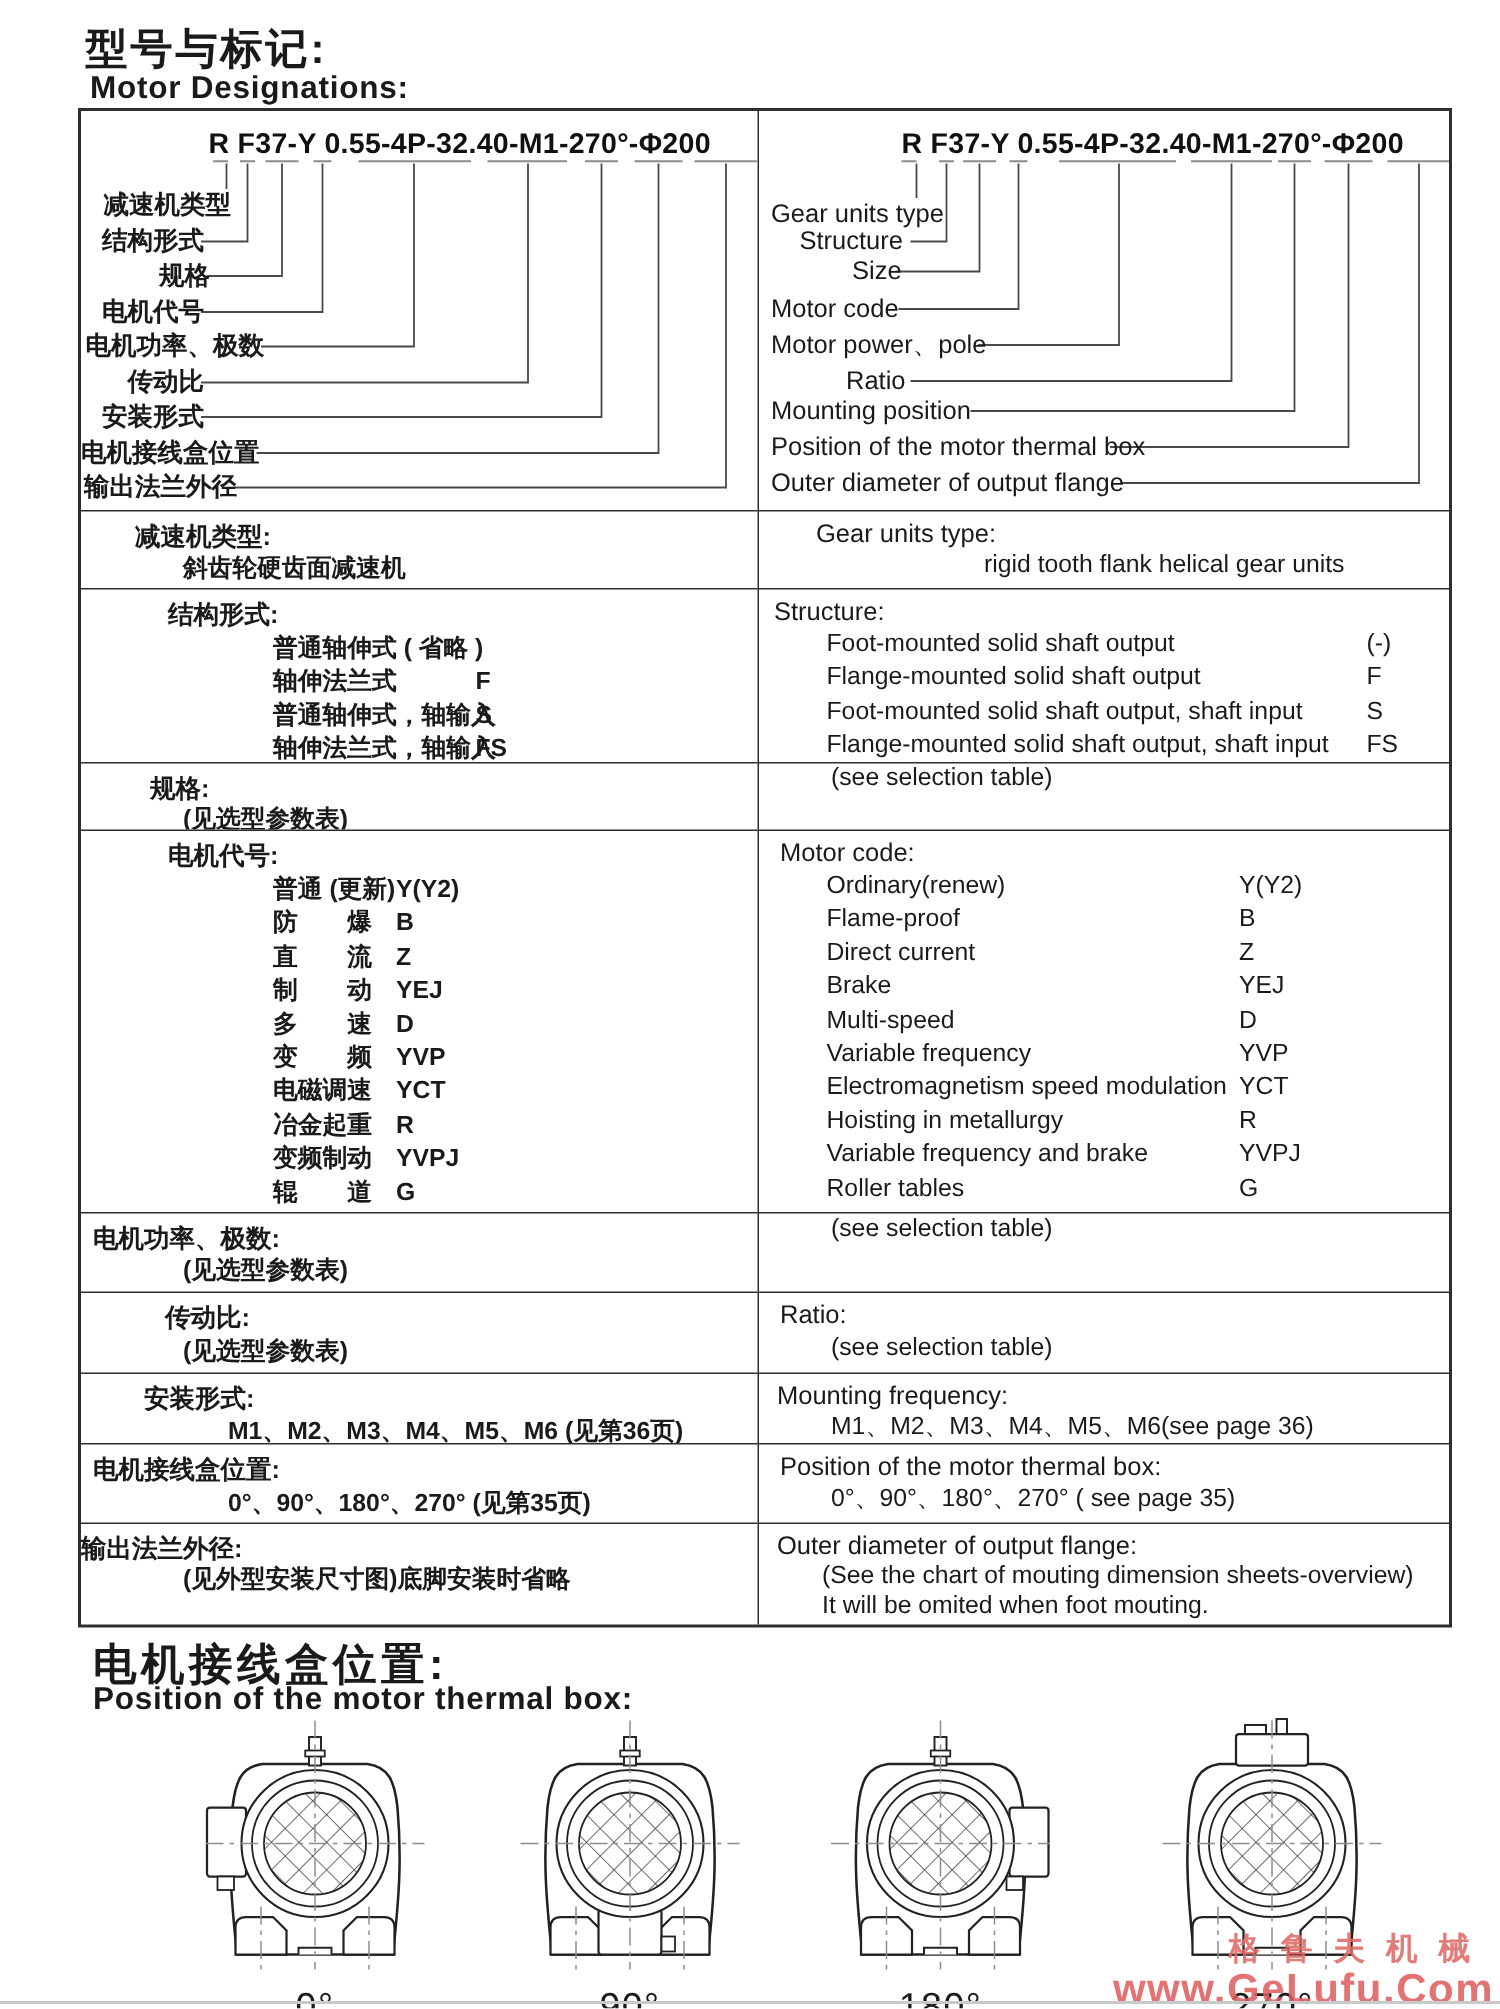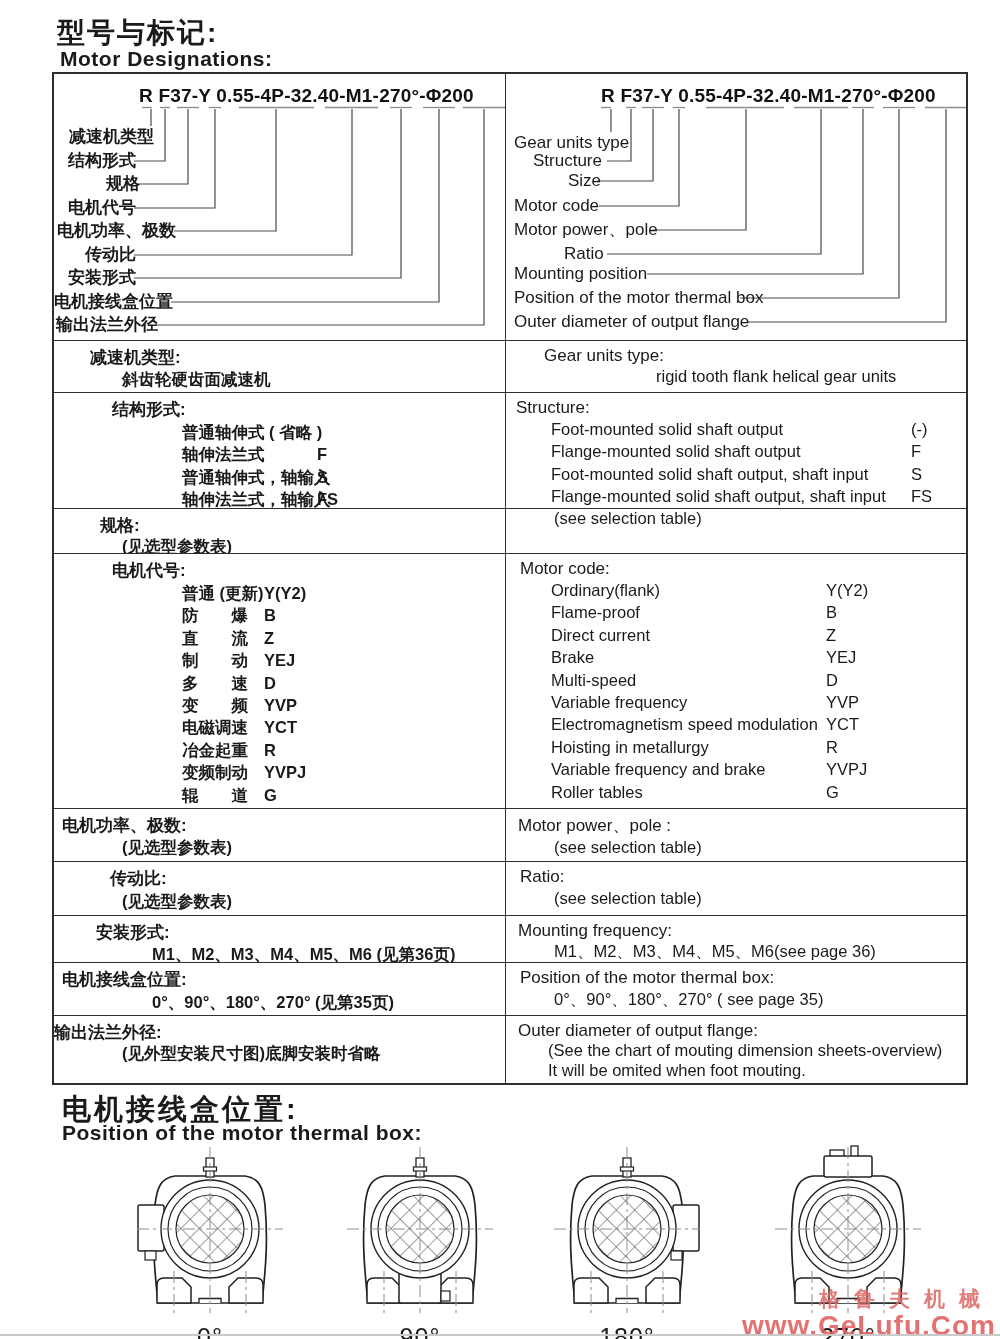--- a/index.html
+++ b/index.html
@@ -125,37 +125,36 @@
         <div class="cell-line" style="line-height: 22.4px;"><span class="line-text" style="margin-left: 128px;">制　　动</span><span class="line-code" style="left: 210px;">YEJ</span></div>
         <div class="cell-line" style="line-height: 22.4px;"><span class="line-text" style="margin-left: 128px;">多　　速</span><span class="line-code" style="left: 210px;">D</span></div>
         <div class="cell-line" style="line-height: 22.4px;"><span class="line-text" style="margin-left: 128px;">变　　频</span><span class="line-code" style="left: 210px;">YVP</span></div>
         <div class="cell-line" style="line-height: 22.4px;"><span class="line-text" style="margin-left: 128px;">电磁调速</span><span class="line-code" style="left: 210px;">YCT</span></div>
         <div class="cell-line" style="line-height: 22.4px;"><span class="line-text" style="margin-left: 128px;">冶金起重</span><span class="line-code" style="left: 210px;">R</span></div>
         <div class="cell-line" style="line-height: 22.4px;"><span class="line-text" style="margin-left: 128px;">变频制动</span><span class="line-code" style="left: 210px;">YVPJ</span></div>
         <div class="cell-line" style="line-height: 22.4px;"><span class="line-text" style="margin-left: 128px;">辊　　道</span><span class="line-code" style="left: 210px;">G</span></div>
       </div>
       <div class="tcell en" style="grid-area: 5 / 2;">
         <div class="row-title" style="padding-left: 14px;">Motor code:</div>
-        <div class="cell-line" style="line-height: 22.4px;"><span class="line-text" style="margin-left: 45px;">Ordinary(flank)</span><span class="line-code" style="left: 320px;">Y(Y2)</span></div>
+        <div class="cell-line" style="line-height: 22.4px;"><span class="line-text" style="margin-left: 45px;">Ordinary(renew)</span><span class="line-code" style="left: 320px;">Y(Y2)</span></div>
         <div class="cell-line" style="line-height: 22.4px;"><span class="line-text" style="margin-left: 45px;">Flame-proof</span><span class="line-code" style="left: 320px;">B</span></div>
         <div class="cell-line" style="line-height: 22.4px;"><span class="line-text" style="margin-left: 45px;">Direct current</span><span class="line-code" style="left: 320px;">Z</span></div>
         <div class="cell-line" style="line-height: 22.4px;"><span class="line-text" style="margin-left: 45px;">Brake</span><span class="line-code" style="left: 320px;">YEJ</span></div>
         <div class="cell-line" style="line-height: 22.4px;"><span class="line-text" style="margin-left: 45px;">Multi-speed</span><span class="line-code" style="left: 320px;">D</span></div>
         <div class="cell-line" style="line-height: 22.4px;"><span class="line-text" style="margin-left: 45px;">Variable frequency</span><span class="line-code" style="left: 320px;">YVP</span></div>
         <div class="cell-line" style="line-height: 22.4px;"><span class="line-text" style="margin-left: 45px;">Electromagnetism speed modulation</span><span class="line-code" style="left: 320px;">YCT</span></div>
         <div class="cell-line" style="line-height: 22.4px;"><span class="line-text" style="margin-left: 45px;">Hoisting in metallurgy</span><span class="line-code" style="left: 320px;">R</span></div>
         <div class="cell-line" style="line-height: 22.4px;"><span class="line-text" style="margin-left: 45px;">Variable frequency and brake</span><span class="line-code" style="left: 320px;">YVPJ</span></div>
         <div class="cell-line" style="line-height: 22.4px;"><span class="line-text" style="margin-left: 45px;">Roller tables</span><span class="line-code" style="left: 320px;">G</span></div>
       </div>
       <div class="tcell zh" style="grid-area: 6 / 1;">
         <div class="row-title" style="padding-left: 8px;">电机功率、极数:</div>
         <div class="cell-line" style="line-height: 21px;"><span class="line-text" style="margin-left: 68px;">(见选型参数表)</span></div>
       </div>
       <div class="tcell en" style="grid-area: 6 / 2;">
-        <div class="row-title" style="padding-left: 12px;">Motor power、pole :</div>
         <div class="cell-line" style="line-height: 21px;"><span class="line-text" style="margin-left: 48px;">(see selection table)</span></div>
       </div>
       <div class="tcell zh" style="grid-area: 7 / 1;">
         <div class="row-title" style="padding-left: 56px;">传动比:</div>
         <div class="cell-line" style="line-height: 23px;"><span class="line-text" style="margin-left: 68px;">(见选型参数表)</span></div>
       </div>
       <div class="tcell en" style="grid-area: 7 / 2;">
         <div class="row-title" style="padding-left: 14px;">Ratio:</div>
         <div class="cell-line" style="line-height: 23px;"><span class="line-text" style="margin-left: 48px;">(see selection table)</span></div>
       </div>

